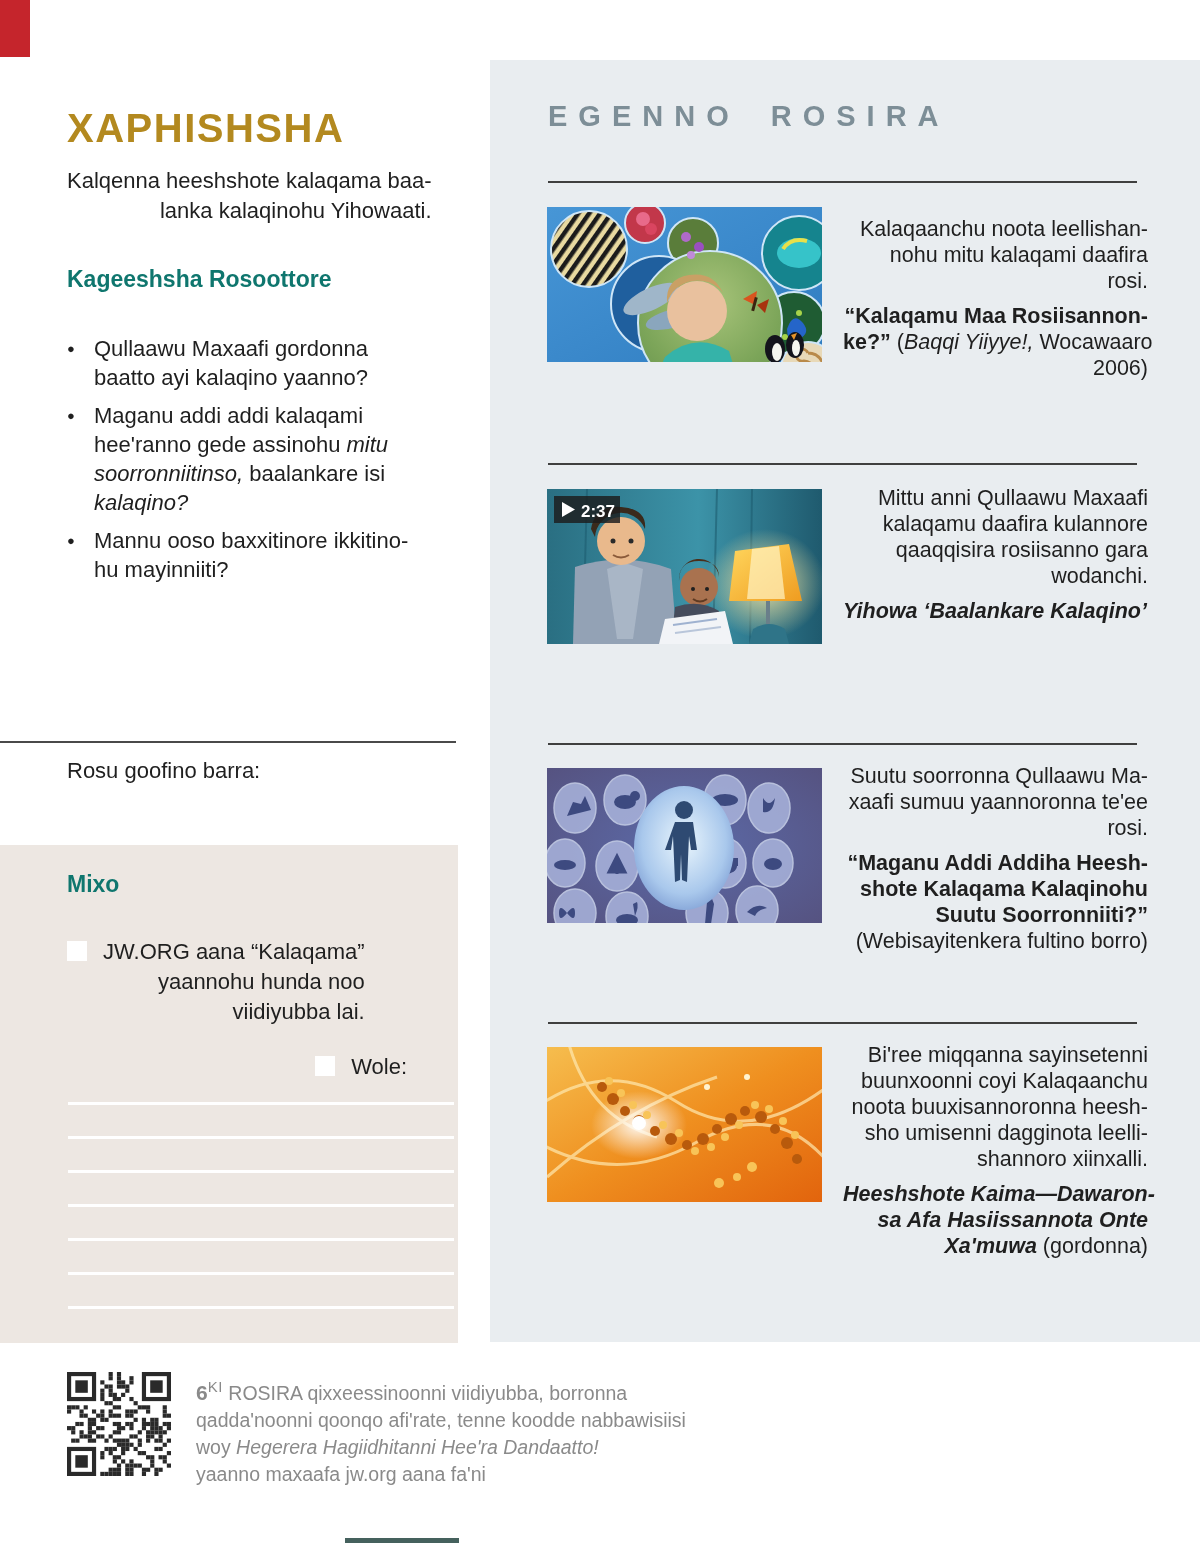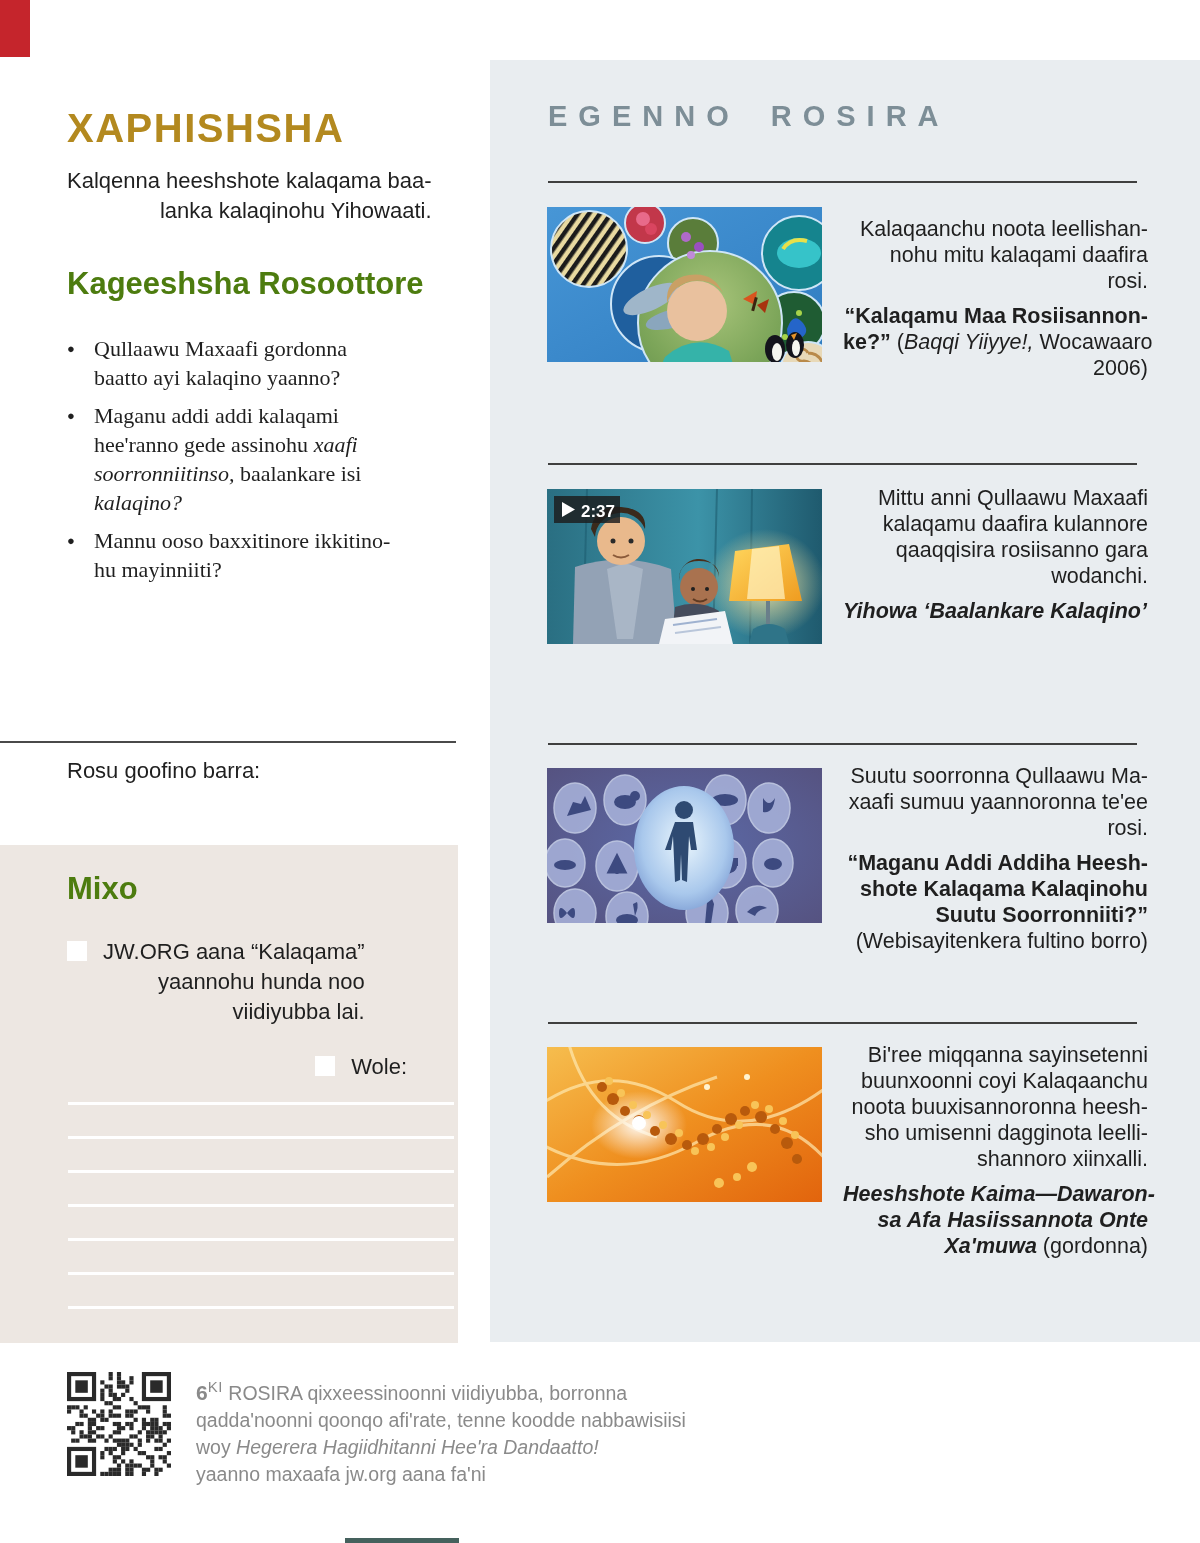--- a/index.html
+++ b/index.html
@@ -10,24 +10,24 @@
   .abs { position:absolute; }
   .pre { white-space:pre;text-align:right; }
 
   
   .red-tab { left:0; top:0; width:30px; height:57px; background:#c5252c; }
   .teal-strip { left:345px; top:1538px; width:114px; height:5px; background:#45615d; }
 
   
   .h-gold { left:67px; top:106px; font-size:40px; font-weight:bold; letter-spacing:1.5px; color:#b3891f; }
   .intro { left:67px; top:166px; font-size:22px; line-height:30px; }
-  .h-slate { font-size:31px; font-weight:bold; color:#4d7c0f; }
+  .h-slate { font-size:23px; font-weight:bold; color:#0f766e; }
   .h-kageeshsha { left:67px; top:266px; }
   .bullets { left:67px; top:334px; width:400px; list-style:none; }
-  .bullets li { position:relative; padding-left:27px; font-size:22px; line-height:29px; margin-bottom:9px;font-family:Liberation Serif, serif; }
+  .bullets li { position:relative; padding-left:27px; font-size:22px; line-height:29px; margin-bottom:9px; }
   .bullets li::before { content:"●"; position:absolute; left:0; top:0; font-size:13px; line-height:29px; }
   .ln { display:block; }
   .left-divider { left:0; top:741px; width:456px; height:2px; background:#4a4a4a; border:0; }
   .date-label { left:67px; top:758px; font-size:22px; }
 
   .goal-box { left:0; top:845px; width:458px; height:498px; background:#ede7e2; }
   .goal-title { left:67px; top:871px; }
   .check-item { display:flex; }
   .check-1 { left:67px; top:937px; width:340px; }
   .check-2 { left:67px; top:1052px; width:340px;justify-content:flex-end; }
@@ -69,21 +69,21 @@
   <p class="abs intro pre">Kalqenna heeshshote kalaqama baa-
 lanka kalaqinohu Yihowaati.</p>
 
   <h2 class="abs h-slate h-kageeshsha">Kageeshsha Rosoottore</h2>
 
   <ul class="abs bullets">
     <li><span class="pre">Qullaawu Maxaafi gordonna
 baatto ayi kalaqino yaanno?</span></li>
     <li>
       <span class="ln">Maganu addi addi kalaqami</span>
-      <span class="ln"><span>hee'ranno gede assinohu </span><span class="i">xaafi</span></span>
+      <span class="ln"><span>hee'ranno gede assinohu </span><span class="i">mitu</span></span>
       <span class="ln"><span class="i">soorronniitinso,</span><span> baalankare isi</span></span>
       <span class="ln i">kalaqino?</span>
     </li>
     <li><span class="pre">Mannu ooso baxxitinore ikkitino-
 hu mayinniiti?</span></li>
   </ul>
 
   <div class="abs left-divider"></div>
 
   <p class="abs date-label">Rosu goofino barra:</p>

